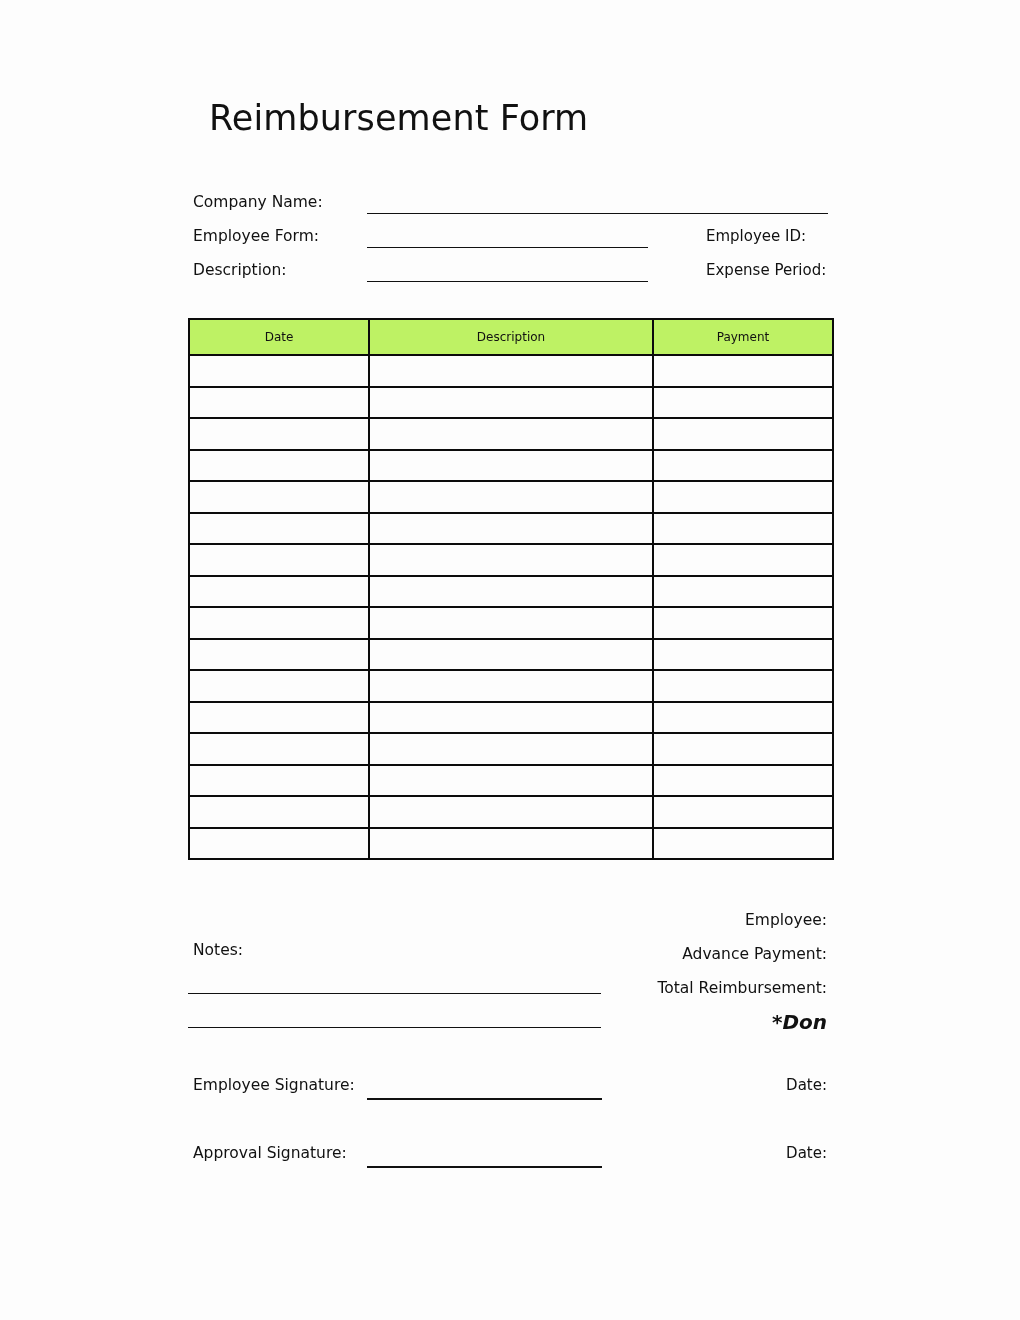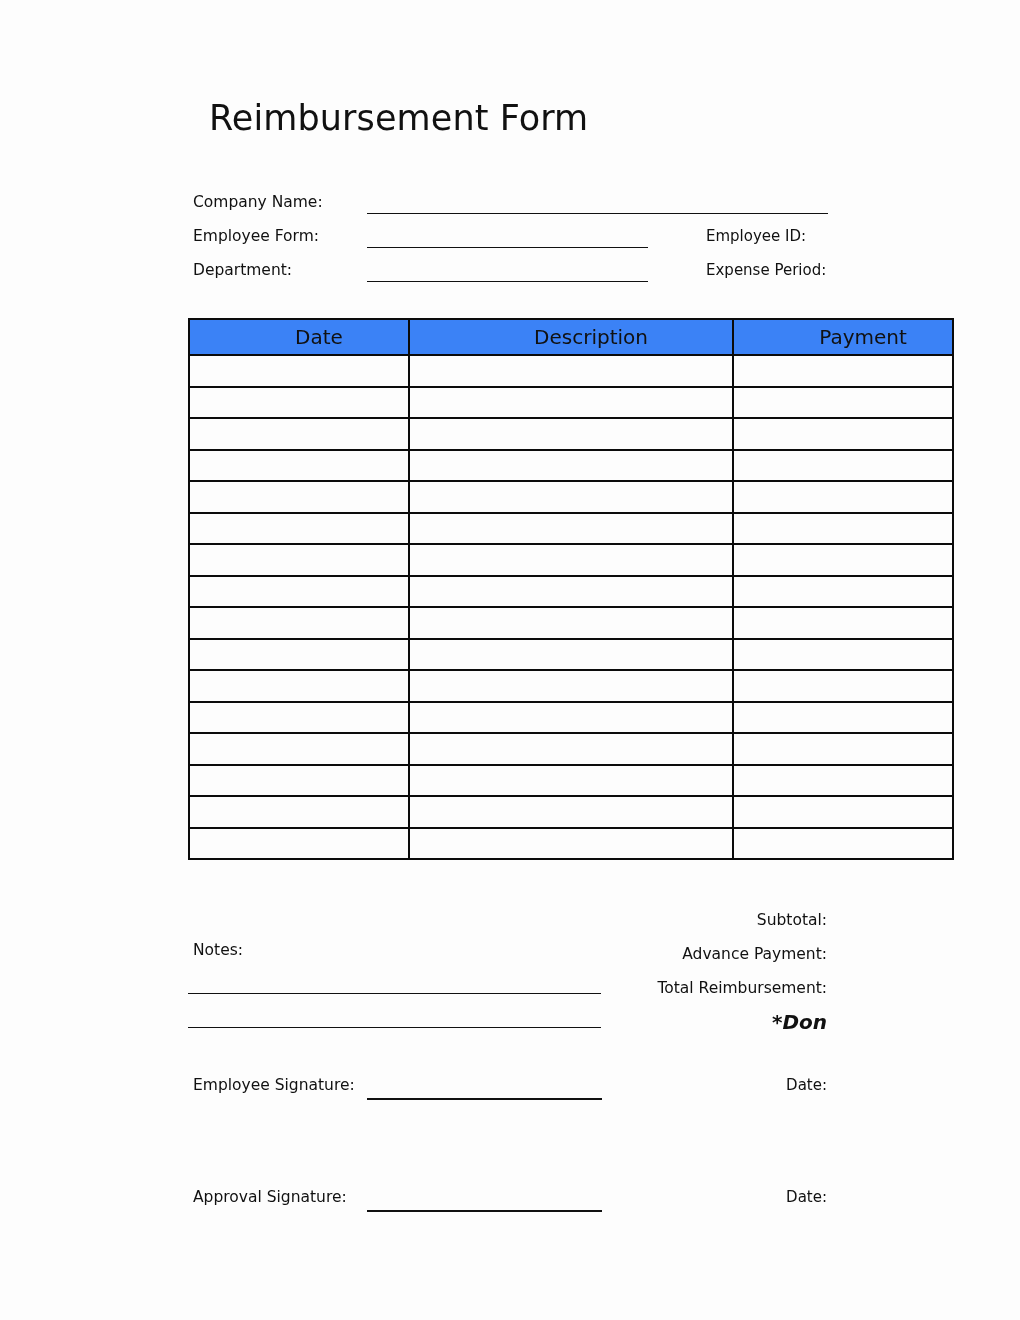--- a/index.html
+++ b/index.html
@@ -83,27 +83,26 @@
     border-collapse: collapse;
     table-layout: fixed;
   }
   .expense-table th,
   .expense-table td {
     border: 2px solid #0b0b0b;
     padding: 0;
     margin: 0;
   }
   .expense-table th {
-    background: #3b82f6;
-    height: 34px;
-    font-size: 20px;
+    background: #bef264;
+    height: 34px;
+    font-size: 12px;
     font-weight: 400;
     text-align: center;
     vertical-align: middle;
-    padding-left: 40px;
   }
   .expense-table td {
     height: 29.5px;
     background: #fdfdfd;
   }
   .col-date { width: 178px; }
   .col-desc { width: 282px; }
   .col-cat  { width: 178px; }
 
   
@@ -153,21 +152,21 @@
   .notes-rule-2 { top: 1027px; }
 
   
   .sig-row {
     position: absolute;
     left: 0;
     width: 640px;
     height: 34px;
   }
   .sig-1 { top: 1073px; }
-  .sig-2 { top: 1141px; margin-top: 44px; }
+  .sig-2 { top: 1141px; }
   .sig-label {
     position: absolute;
     left: 5px;
     top: 0;
     font-size: 15.5px;
     line-height: 24px;
     white-space: nowrap;
   }
   .sig-rule {
     position: absolute;
@@ -200,21 +199,21 @@
       <span class="field-rule rule-long"></span>
     </div>
 
     <div class="field-row">
       <span class="field-label">Employee Form:</span>
       <span class="field-rule rule-short"></span>
       <span class="field-label-right">Employee ID:</span>
     </div>
 
     <div class="field-row">
-      <span class="field-label">Department:</span>
+      <span class="field-label">Description:</span>
       <span class="field-rule rule-short"></span>
       <span class="field-label-right">Expense Period:</span>
     </div>
 
   </div>
 
   <table class="expense-table">
     <thead>
       <tr>
         <th class="col-date">Date</th>
@@ -300,21 +299,21 @@
         </tr>
         <tr>
           <td class="col-date"></td>
           <td class="col-desc"></td>
           <td class="col-cat"></td>
         </tr>
       </tbody>
   </table>
 
   <div class="totals">
-    <div class="total-row">Subtotal:</div>
+    <div class="total-row">Employee:</div>
     <div class="total-row">Advance Payment:</div>
     <div class="total-row">Total Reimbursement:</div>
     <div class="disclaimer">*Don</div>
   </div>
 
   <div class="notes-label">Notes:</div>
   <div class="notes-rule notes-rule-1"></div>
   <div class="notes-rule notes-rule-2"></div>
 
   <div class="sig-row sig-1">

